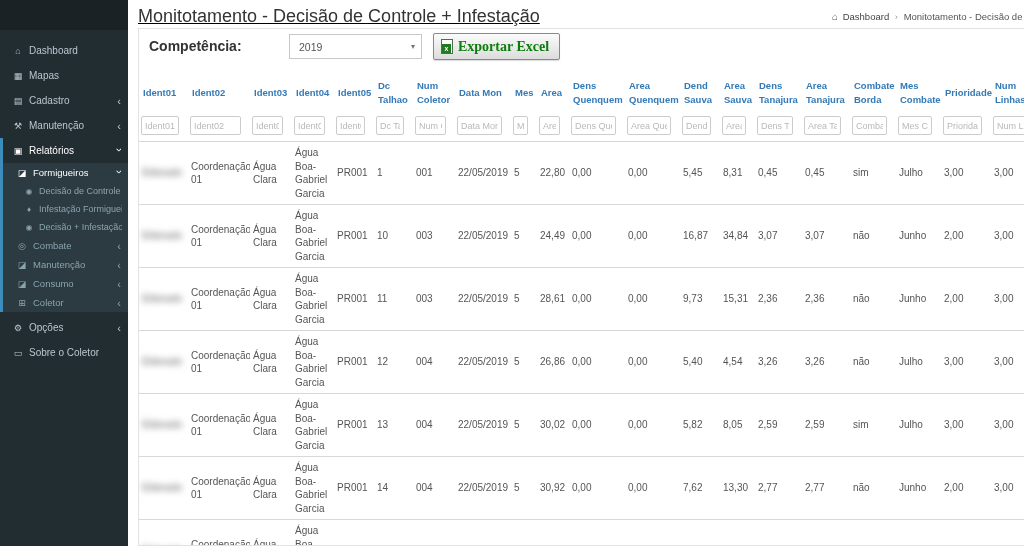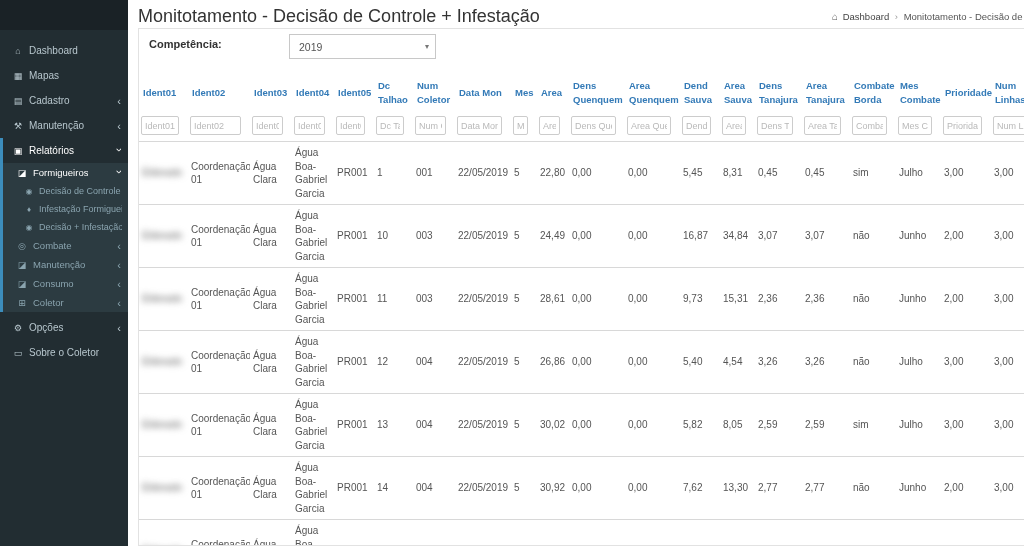--- a/index.html
+++ b/index.html
@@ -21,33 +21,33 @@
   .sitem.bright { color:#ffffff; }
   .sub + .lvl1 { margin-top:3px; }
   .sicon { width:14px; flex-shrink:0; margin-right:4px; text-align:center; font-size:9px; }
   .lvl3 .sicon { font-size:8px; width:12px; }
   .slabel { overflow:hidden; }
   .schev { margin-left:auto; font-size:11px; line-height:8px; padding-left:2px; }
   .schev.down { transform:rotate(-90deg); }
 
   
   .content { flex:1; background:#fff; position:relative; overflow:hidden; }
-  .content-header { position:relative; height:28px; }
+  .content-header { position:relative; height:28px;text-decoration:underline; }
   .page-title { font-size:18px; font-weight:400; color:#333; padding:6px 0 0 10px; white-space:nowrap; }
   .breadcrumb { position:absolute; right:0; top:11px; width:192px; overflow:hidden;
                 white-space:nowrap; font-size:9.5px; color:#555; }
   .breadcrumb .sep { color:#999; margin:0 3px; }
   .breadcrumb a { color:#444; text-decoration:none; cursor:pointer; }
   .home-glyph { font-size:10px; margin-right:2px; }
 
   .panel { margin-left:10px; height:518px; border:1px solid #e2e2e2; border-right:none; overflow:hidden; background:#fff; }
 
   .filter-bar { position:relative; height:44px; }
-  .competencia-label { position:absolute; left:10px; top:9px; font-size:11px; font-weight:bold; color:#333; }
-  .select-box { position:absolute; left:150px; top:5px; width:147px; height:25px; border:1px solid #c8c8c8;
+  .competencia-label { position:absolute; left:10px; top:9px; font-size:14px; font-weight:bold; color:#333; }
+  .select-box { position:absolute; left:150px; top:5px; width:133px; height:25px; border:1px solid #c8c8c8;
                 background:#fff; font-size:10.5px; color:#555; display:flex; align-items:center;
                 padding:0 6px 0 9px; cursor:pointer; }
   .select-box .caret { margin-left:auto; color:#777; font-size:8px; }
   .excel-btn { position:absolute; left:294px; top:4px; height:27px; padding:0 10px 0 7px;
                background:linear-gradient(#fbfbfb,#dcdcdc); border:1px solid #8a8a8a; border-radius:2px;
                display:flex; align-items:center; cursor:pointer; box-shadow:0 1px 1px rgba(0,0,0,.15); }
   .excel-btn .btn-label { font-family:"Liberation Serif","DejaVu Serif",serif; font-weight:bold;
                           font-size:14px; color:#0a7d0a; }
   .excel-icon { width:12px; height:15px; border:1px solid #49714a; background:#fff; position:relative;
                 margin-right:5px; flex-shrink:0; }
@@ -160,20 +160,26 @@
     </div>
 
     <div class="panel">
 
       <div class="filter-bar">
         <span class="competencia-label">Competência:</span>
         <div class="select-box">
           <span>2019</span>
           <span class="caret">▾</span>
         </div>
+        <button class="excel-btn">
+          <span class="excel-icon">
+              <span class="xi">x</span>
+            </span>
+          <span class="btn-label">Exportar Excel</span>
+        </button>
       </div>
 
       <div class="table-wrap">
         <table>
           <thead>
             <tr id="header-row">
                 <th style="width: 49px;">Ident01</th>
                 <th style="width: 62px;">Ident02</th>
                 <th style="width: 42px;">Ident03</th>
                 <th style="width: 42px;">Ident04</th>

